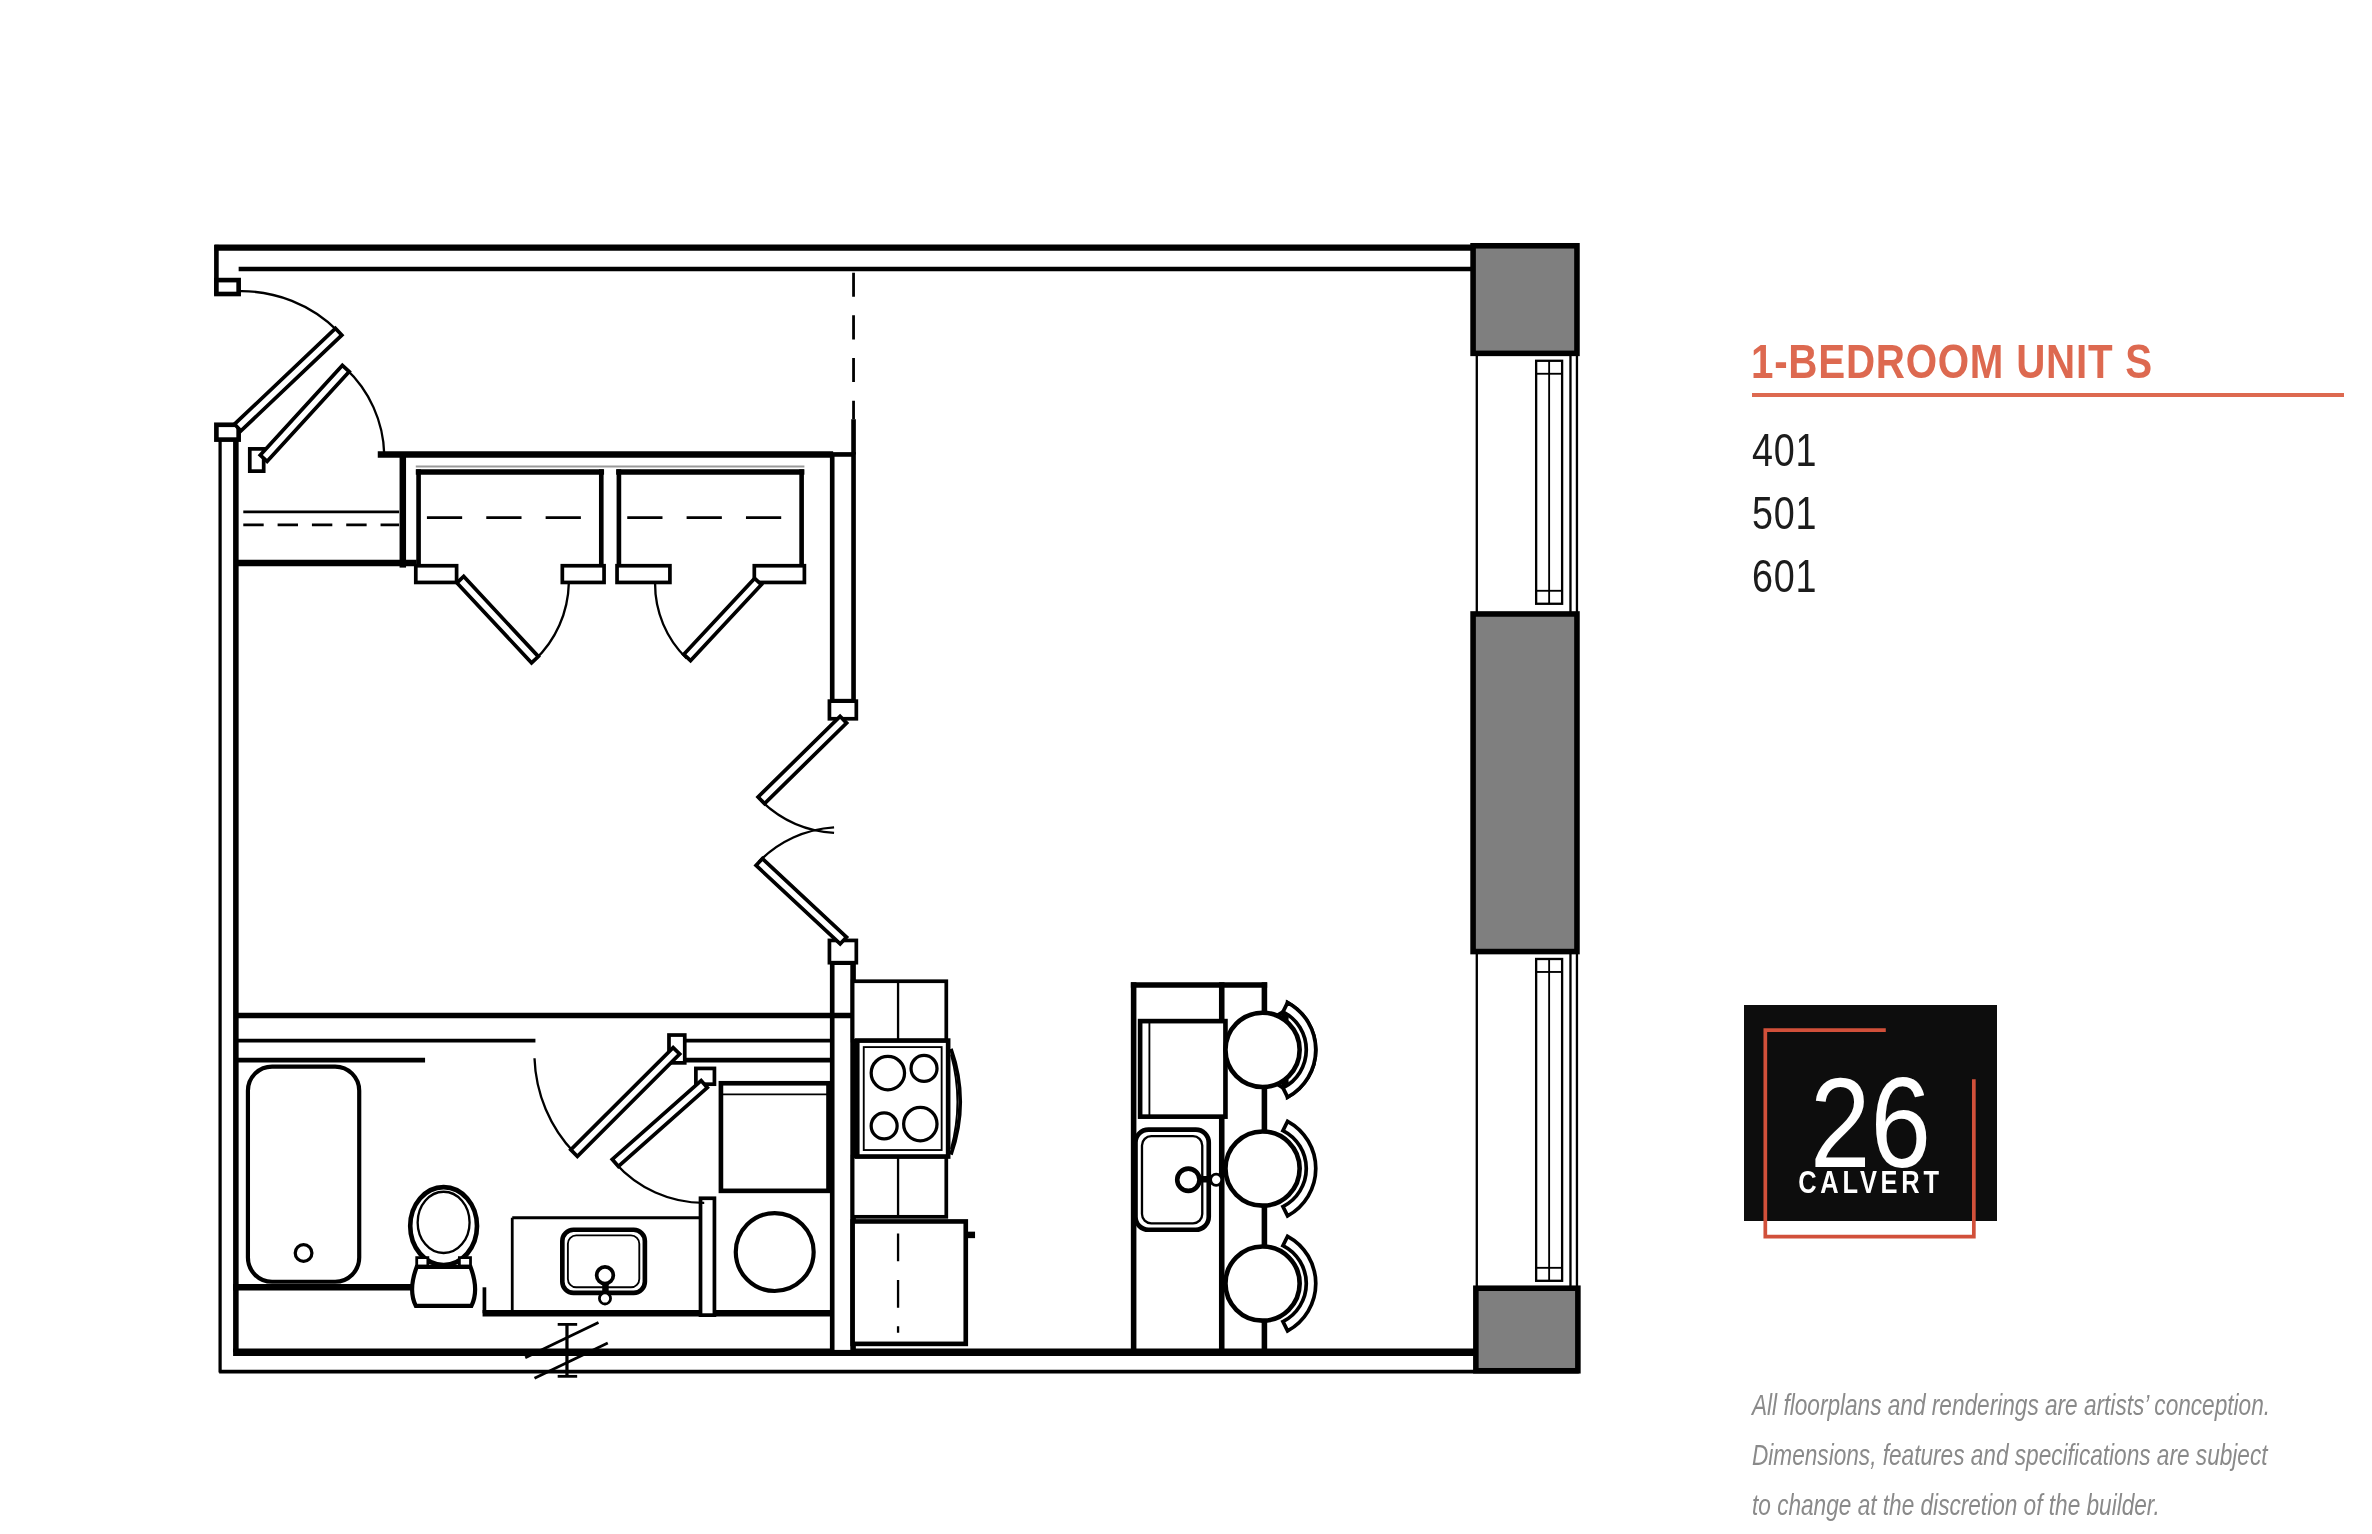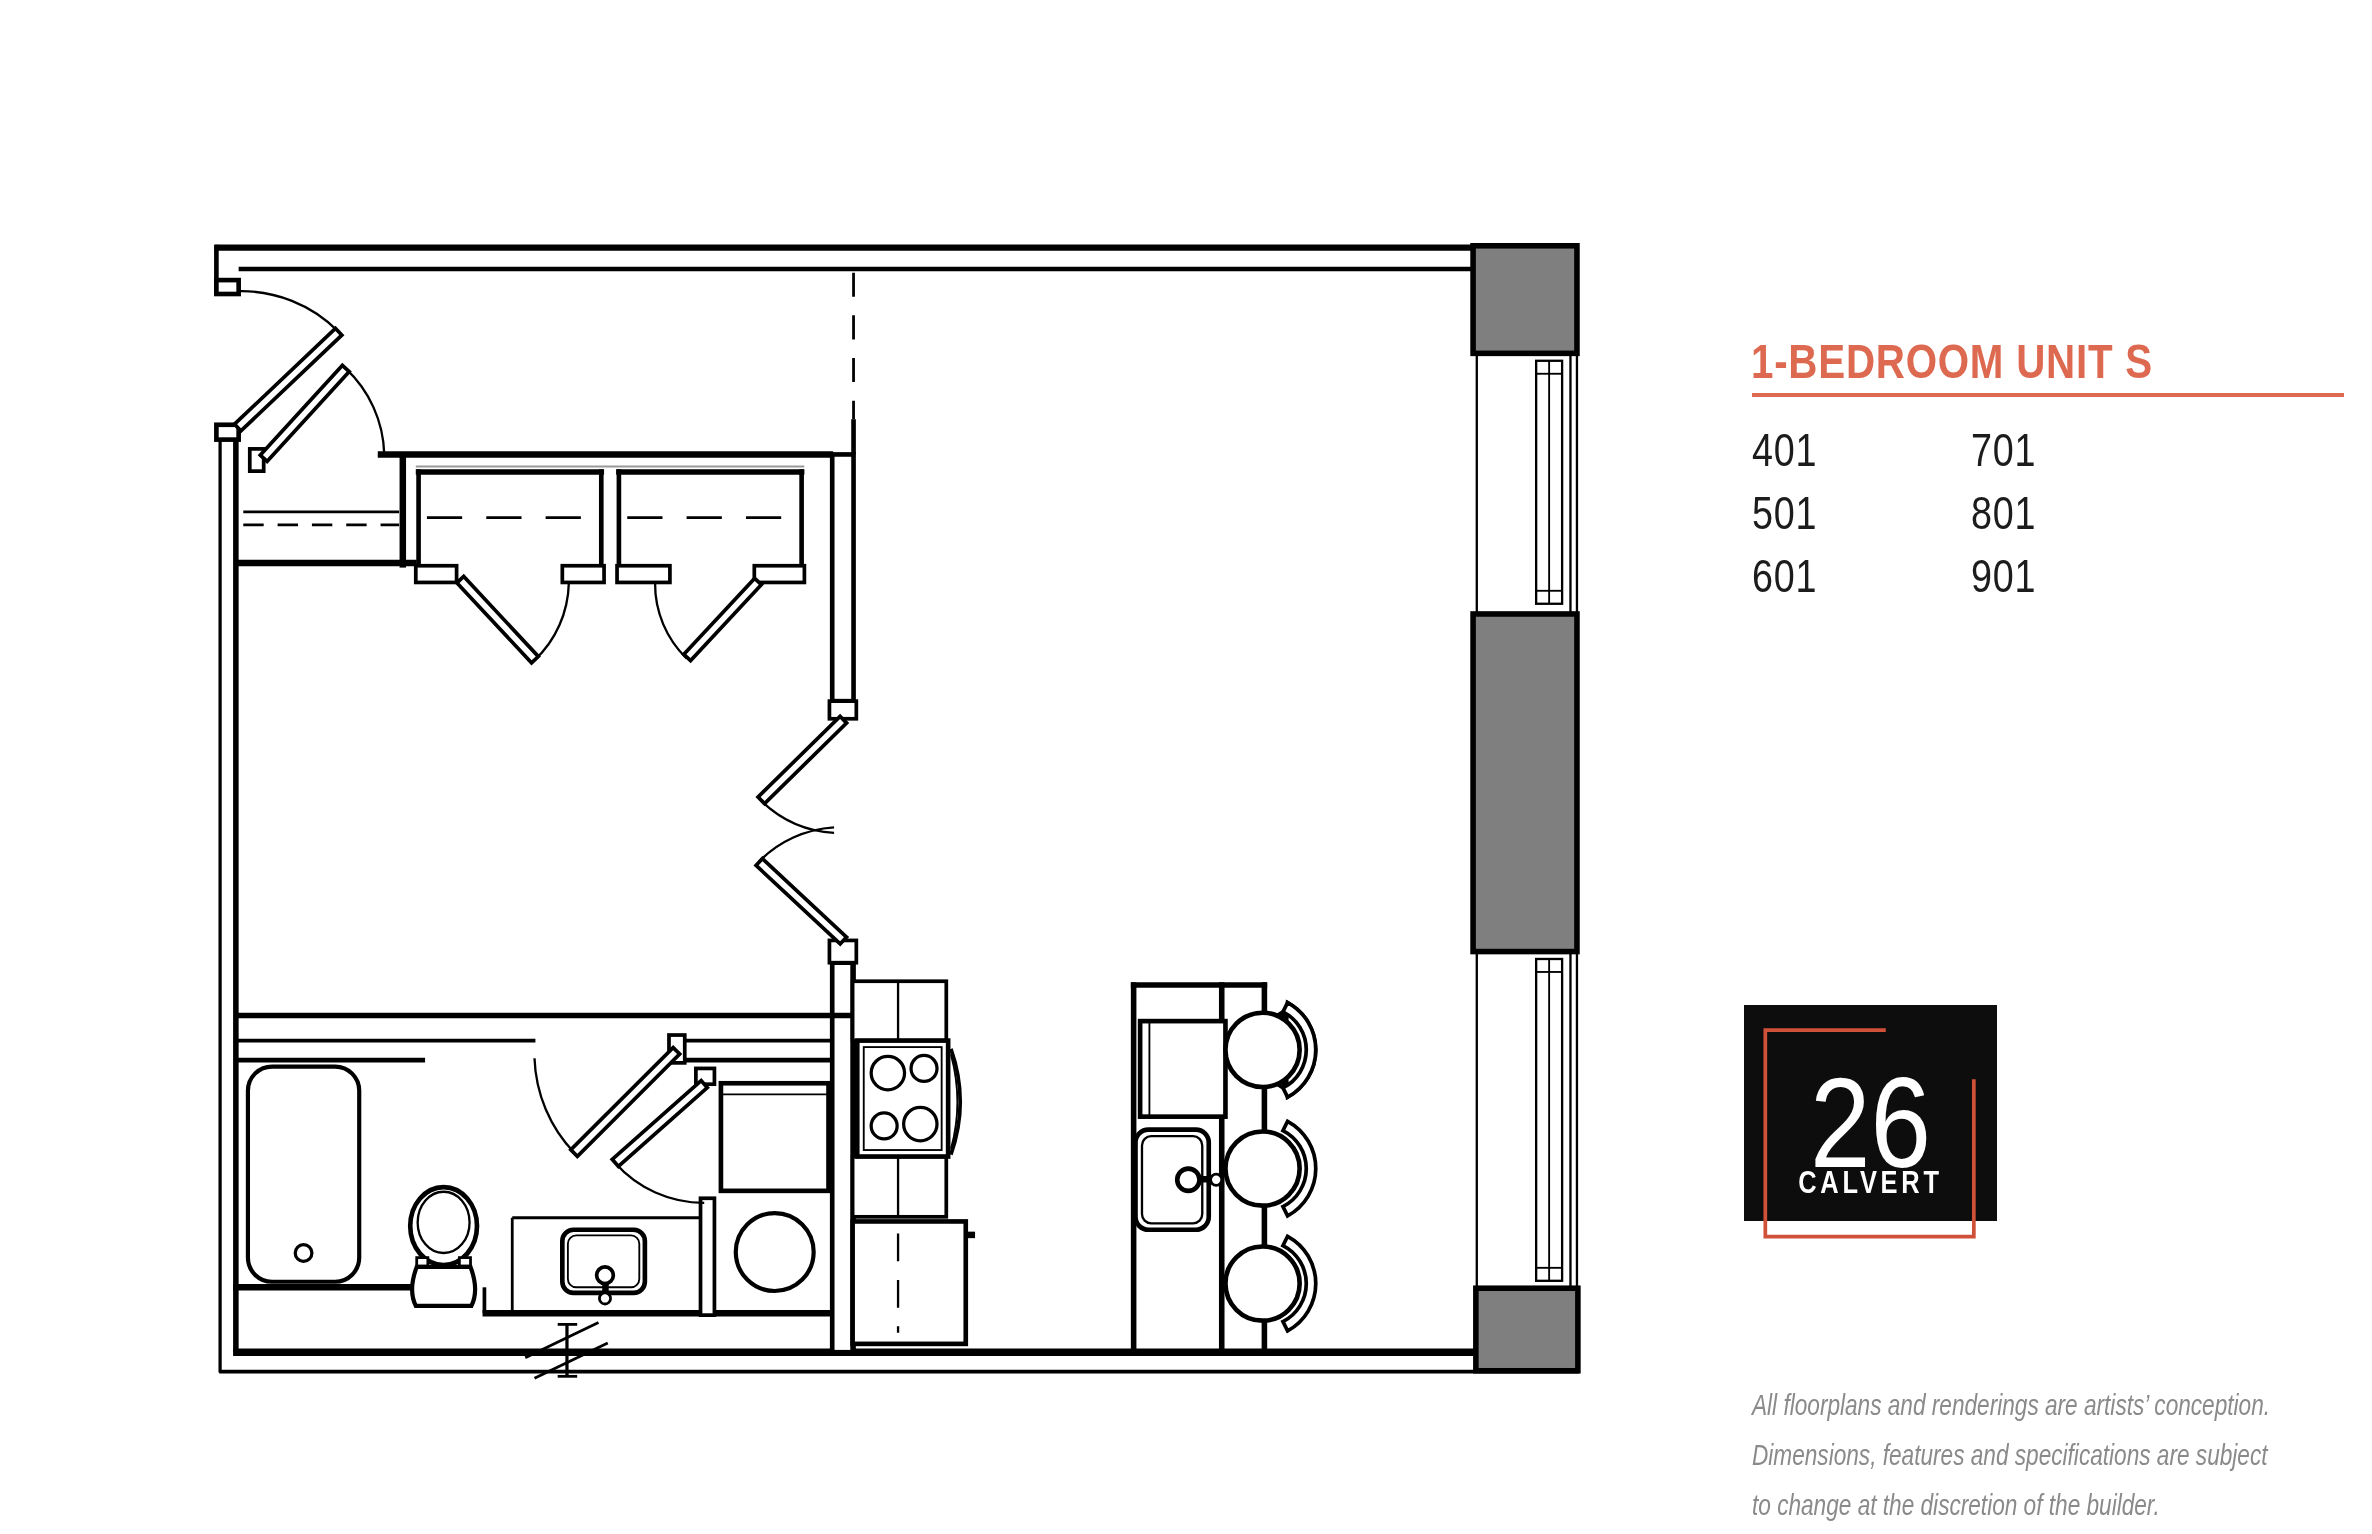--- a/index.html
+++ b/index.html
@@ -252,25 +252,20 @@
 
   <h1 class="panel-title">1-BEDROOM UNIT S</h1>
   <div class="title-rule"></div>
 
   <div class="units">
     <div class="ucol c1">
       <div class="unit">401</div>
       <div class="unit">501</div>
       <div class="unit">601</div>
     </div>
-    <div class="ucol c2">
-      <div class="unit">701</div>
-      <div class="unit">801</div>
-      <div class="unit">901</div>
-    </div>
   </div>
 
   <div class="logo">
     <svg width="253" height="254" viewBox="0 0 273 274">
       <g stroke="var(--logo_frame)" stroke-width="4" fill="none">
         <polyline points="153,27 23,27 23,250 248,250 248,80"></polyline>
       </g>
     </svg>
     <div class="logo-number">26</div>
     <div class="logo-name">CALVERT</div>

